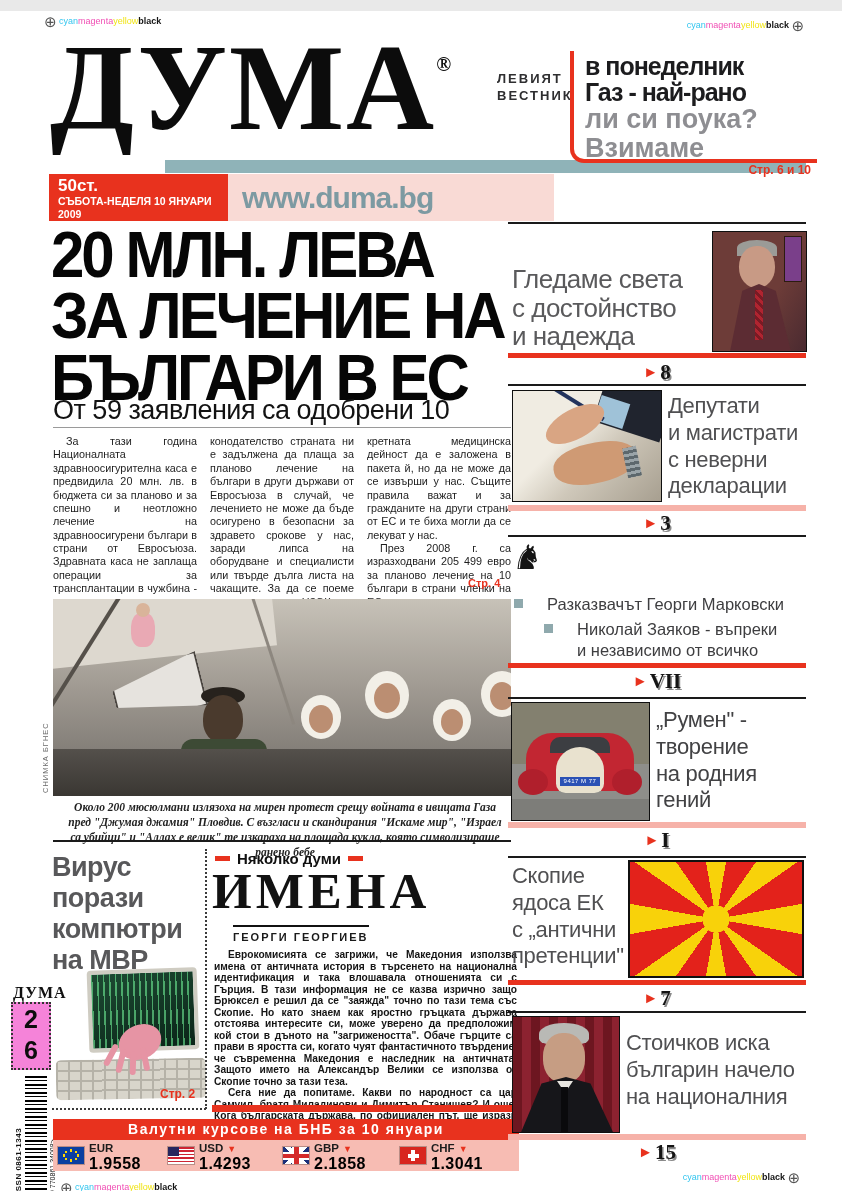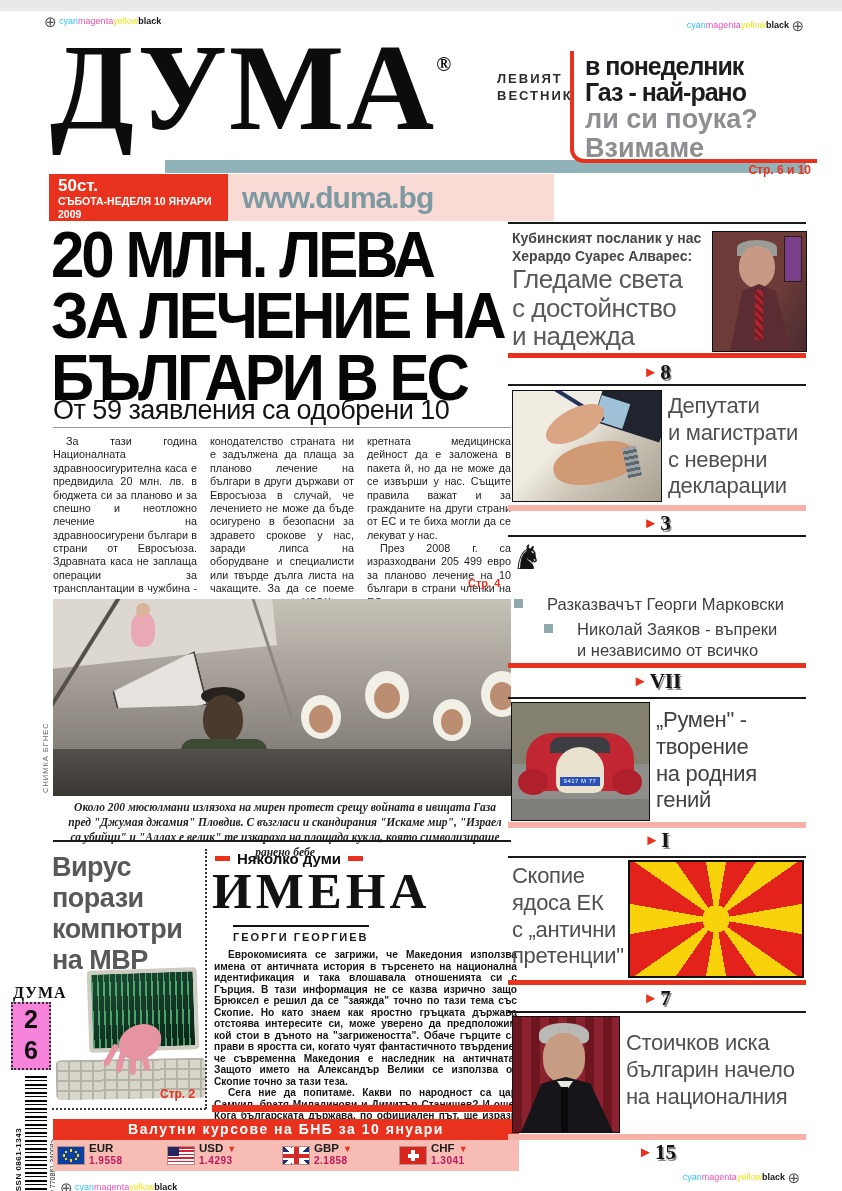--- a/index.html
+++ b/index.html
@@ -128,21 +128,21 @@
      linear-gradient(#d42a2a,#d42a2a) 50% 50%/100% 4px no-repeat,
      linear-gradient(#d42a2a,#d42a2a) 50% 50%/5px 100% no-repeat,
      linear-gradient(#fff,#fff) 50% 50%/100% 8px no-repeat,
      linear-gradient(#fff,#fff) 50% 50%/9px 100% no-repeat,
      linear-gradient(45deg,rgba(0,0,0,0) 43%,#fff 43% 57%,rgba(0,0,0,0) 57%),
      linear-gradient(-45deg,rgba(0,0,0,0) 43%,#fff 43% 57%,rgba(0,0,0,0) 57%),#1b2f7a;}
   .flag-ch{background:linear-gradient(#fff,#fff) 50% 50%/4px 11px no-repeat,
      linear-gradient(#fff,#fff) 50% 50%/11px 4px no-repeat,#d8261f;}
   .rate-txt{position:absolute;left:31px;top:2px;line-height:1.1;}
   .rate-code{font-size:11.5px;font-weight:800;color:#1c1c1c;}
-  .rate-val{font-size:10px;font-weight:800;color:#be185d;letter-spacing:0.5px;}
+  .rate-val{font-size:16px;font-weight:800;color:#000000;letter-spacing:0.5px;}
   .dn{color:#e8321e;font-size:9px;margin-left:4px;}
 
   
   .rrline{left:508px;width:298px;height:2px;background:#1a1a1a;}
   .rr-kicker{left:512px;top:219px;font-size:14px;font-weight:bold;color:#464648;line-height:1.25;}
   .rr-h1{left:512px;top:254px;font-size:26px;color:#5a5a5c;line-height:1.1;letter-spacing:-0.5px;}
   .rr-h{font-size:22px;color:#505052;line-height:1.22;letter-spacing:-0.3px;}
   .redbar{left:508px;width:298px;height:5px;background:#e8321e;}
   .pinkbar{left:508px;width:298px;height:6px;background:#f6b2a9;}
   .pagelink{left:508px;width:298px;text-align:center;font-family:"Liberation Serif",serif;
@@ -375,24 +375,20 @@
         <div class="rate-txt">
           <div class="rate-code"><span>CHF</span><span class="dn">▼</span></div>
           <div class="rate-val">1.3041</div>
         </div>
       </div>
     </div>
   </div>
 
   <div class="abs rrline" style="top:211px;"></div>
 
-  <div class="abs rr-kicker">
-    <div>Кубинският посланик у нас</div>
-    <div>Херардо Суарес Алварес:</div>
-  </div>
   <div class="abs rr-h1">
     <div>Гледаме света</div>
     <div>с достойнство</div>
     <div>и надежда</div>
   </div>
   <div class="abs amb ph-frame">
     <div class="shelf"></div>
     <div class="hr"></div>
     <div class="hd"></div>
     <div class="bd"></div>

